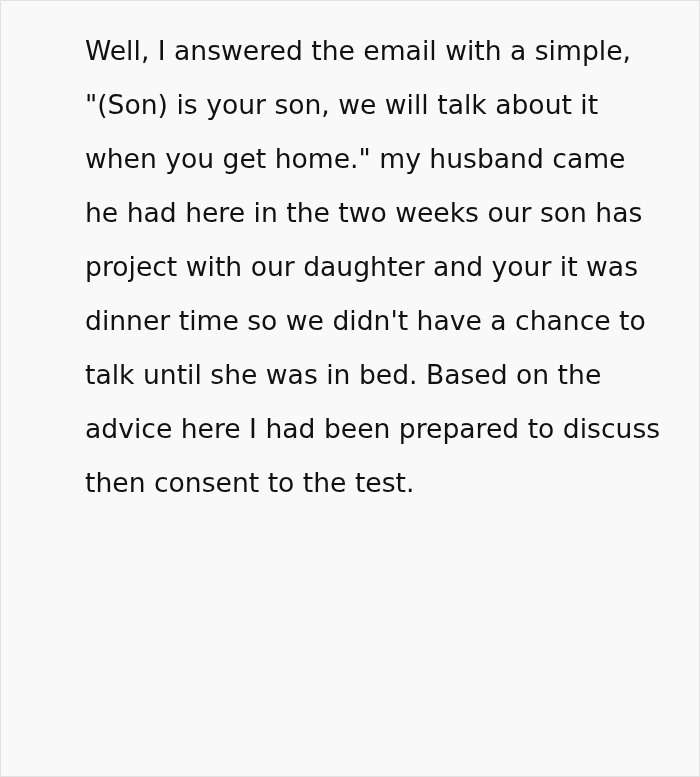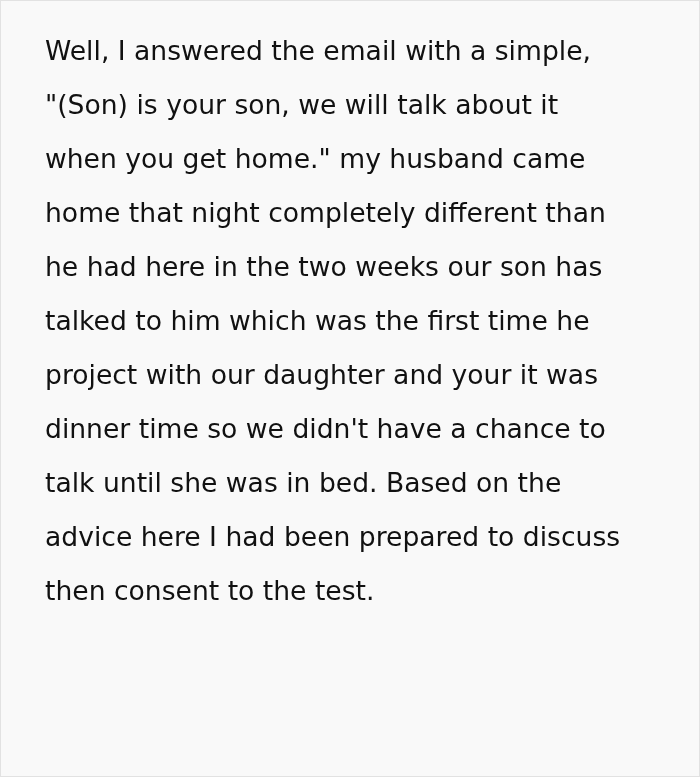--- a/index.html
+++ b/index.html
@@ -25,32 +25,31 @@
       padding: 0;
       font-family: "DejaVu Sans", sans-serif;
       font-size: 26.6px;
       line-height: 54px;
       color: #111111;
       letter-spacing: 0;
     }
     .line {
       display: block;
       white-space: nowrap;
+      margin-left: 40px;
     }
   </style>
 </head>
 <body>
 
 <div class="page">
   <p class="text-block">
     <span class="line">Well, I answered the email with a simple,</span>
     <span class="line">"(Son) is your son, we will talk about it</span>
     <span class="line">when you get home." my husband came</span>
-    <span class="line">home that night completely different than</span>
     <span class="line">he had here in the two weeks our son has</span>
-    <span class="line">talked to him which was the first time he</span>
     <span class="line">project with our daughter and your it was</span>
     <span class="line">dinner time so we didn't have a chance to</span>
     <span class="line">talk until she was in bed. Based on the</span>
     <span class="line">advice here I had been prepared to discuss</span>
     <span class="line">then consent to the test.</span>
   </p>
 </div>
 
 </body></html>

